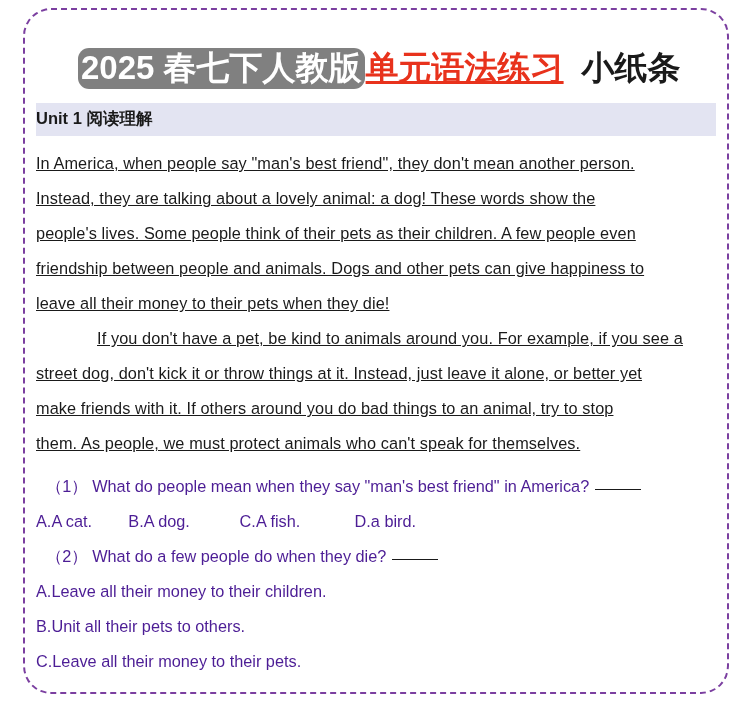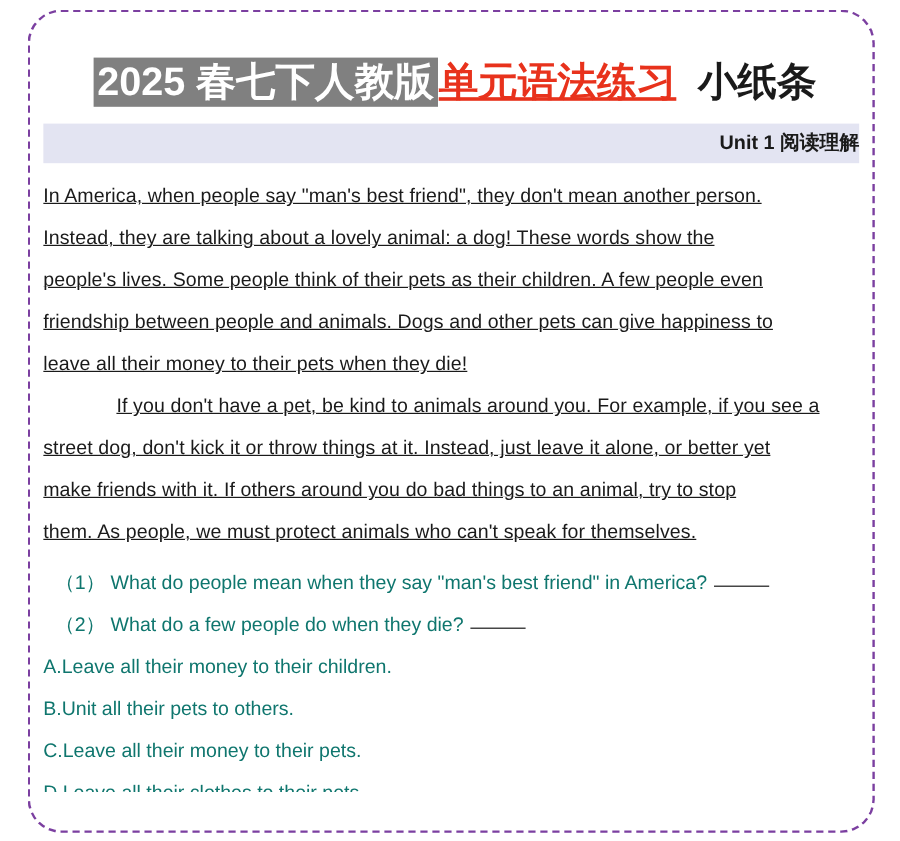--- a/index.html
+++ b/index.html
@@ -56,41 +56,42 @@
   .title-seg {
     font-size: 33px;
     font-weight: bold;
     letter-spacing: 0px;
     line-height: 1.1;
   }
   .title-gray {
     background: #808080;
     color: #ffffff;
     padding: 2px 3px 3px 3px;
+    border-radius: 11px;
   }
   .title-red {
     color: #e8321c;
     text-decoration: underline;
     text-decoration-color: #e8321c;
     text-underline-offset: 2px;
     padding: 2px 1px 3px 1px;
   }
   .title-black {
     color: #1a1a1a;
     padding: 2px 1px 3px 2px;
     margin-left: 15px;
   }
 
   
   .unit-bar {
     margin-top: 14px;
     margin-left: 0px;
     width: 680px;
     background: #e3e4f2;
-    text-align: right;
+    text-align: left;
     font-size: 16.5px;
     font-weight: bold;
     color: #1a1a1a;
     padding: 5px 0 6px 0;
     box-sizing: border-box;
   }
 
   
   .passage {
     margin-top: 10px;
@@ -106,21 +107,21 @@
   }
   .indent {
     text-indent: 26px;
     text-align: center;
   }
 
   
   .questions {
     margin-top: 8px;
     font-size: 16.3px;
-    color: #0f766e;
+    color: #4c1d95;
     line-height: 35px;
   }
   .q-stem {
     padding-left: 10px;
   }
   .blank {
     display: inline-block;
     width: 46px;
     border-bottom: 1.5px solid #1a1a1a;
     margin-left: 6px;
@@ -168,20 +169,21 @@
       <p>street dog, don't kick it or throw things at it. Instead, just leave it alone, or better yet</p>
       <p>make friends with it. If others around you do bad things to an animal, try to stop</p>
       <p>them. As people, we must protect animals who can't speak for themselves.</p>
     </div>
 
     <div class="questions">
 
       <div class="q-stem">
         <span>（1）</span><span>&nbsp;</span><span>What do people mean when they say "man's best friend" in America?</span><span class="blank"></span>
       </div>
+      <div class="opts-inline">A.A cat.        B.A dog.           C.A fish.            D.a bird.</div>
 
       <div class="q-stem">
         <span>（2）</span><span>&nbsp;</span><span>What do a few people do when they die?</span><span class="blank"></span>
       </div>
       <div class="opt-line">A.Leave all their money to their children.</div>
       <div class="opt-line">B.Unit all their pets to others.</div>
       <div class="opt-line">C.Leave all their money to their pets.</div>
       <div class="opt-line cut">D.Leave all their clothes to their pets.</div>
 
     </div>

